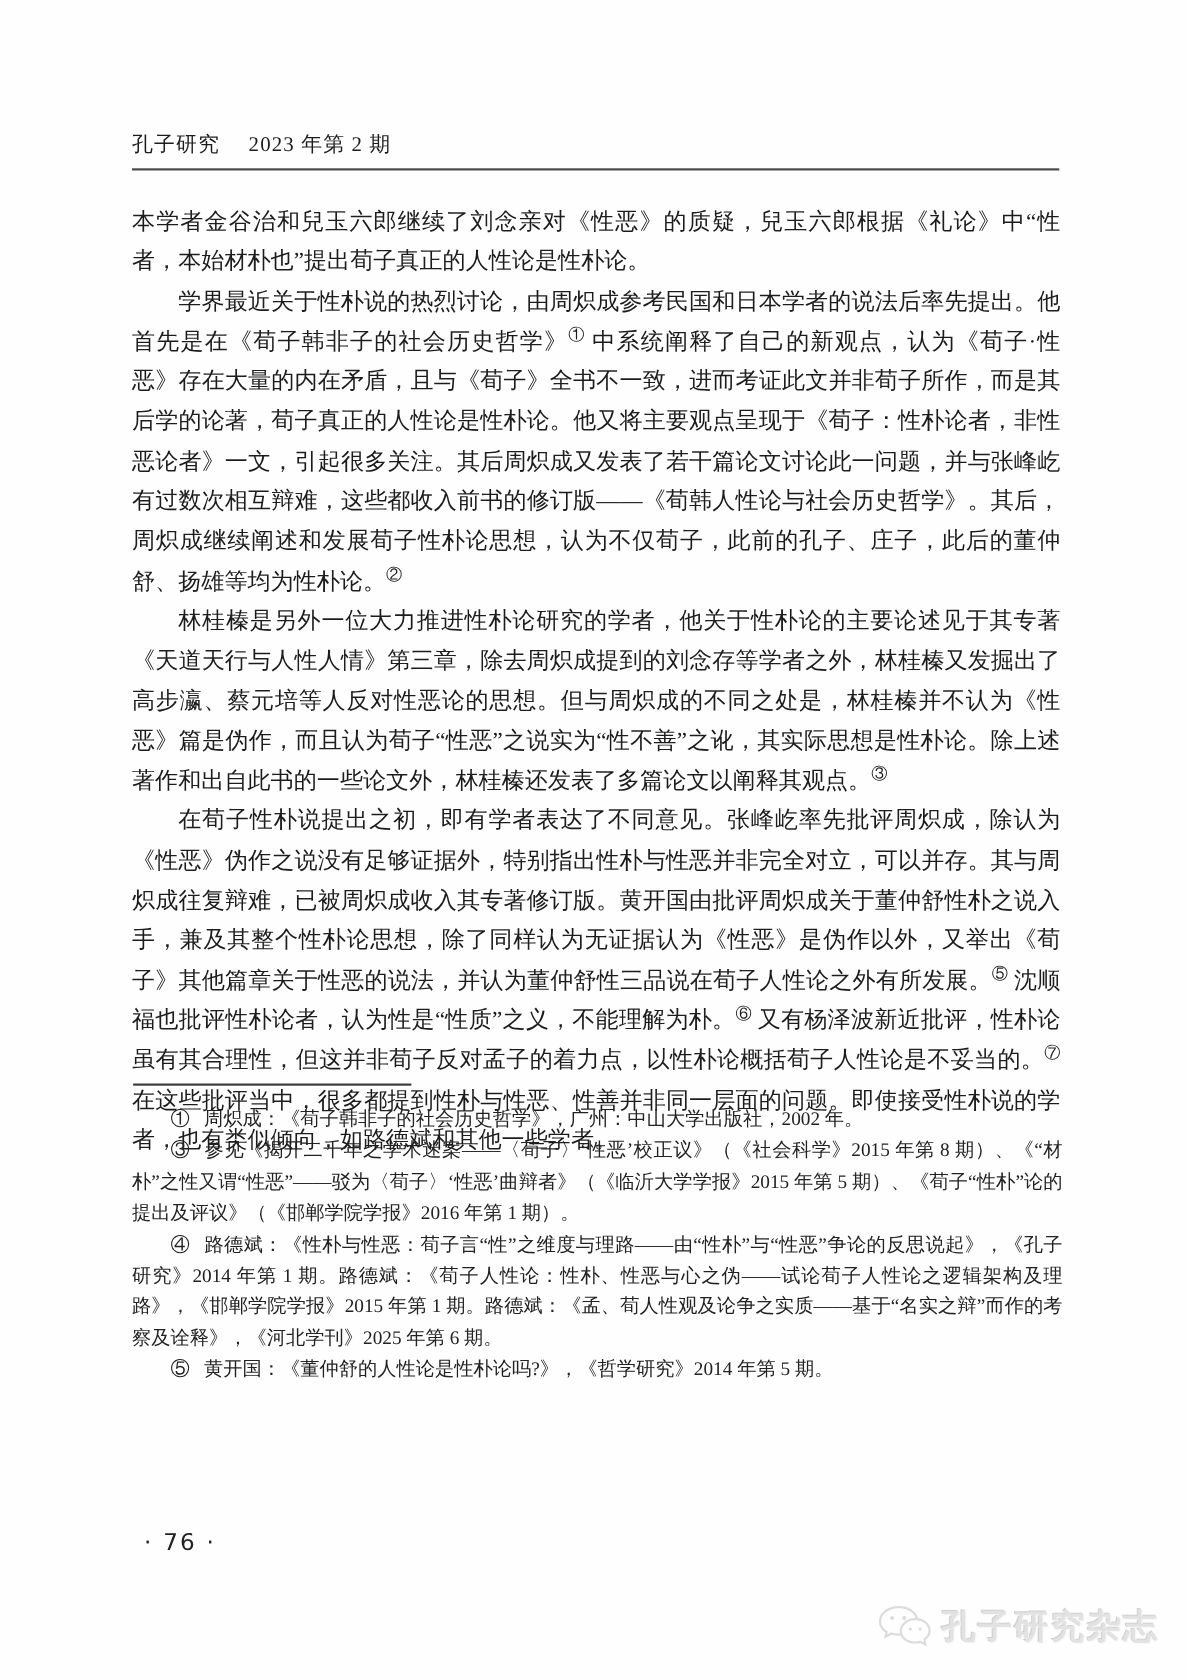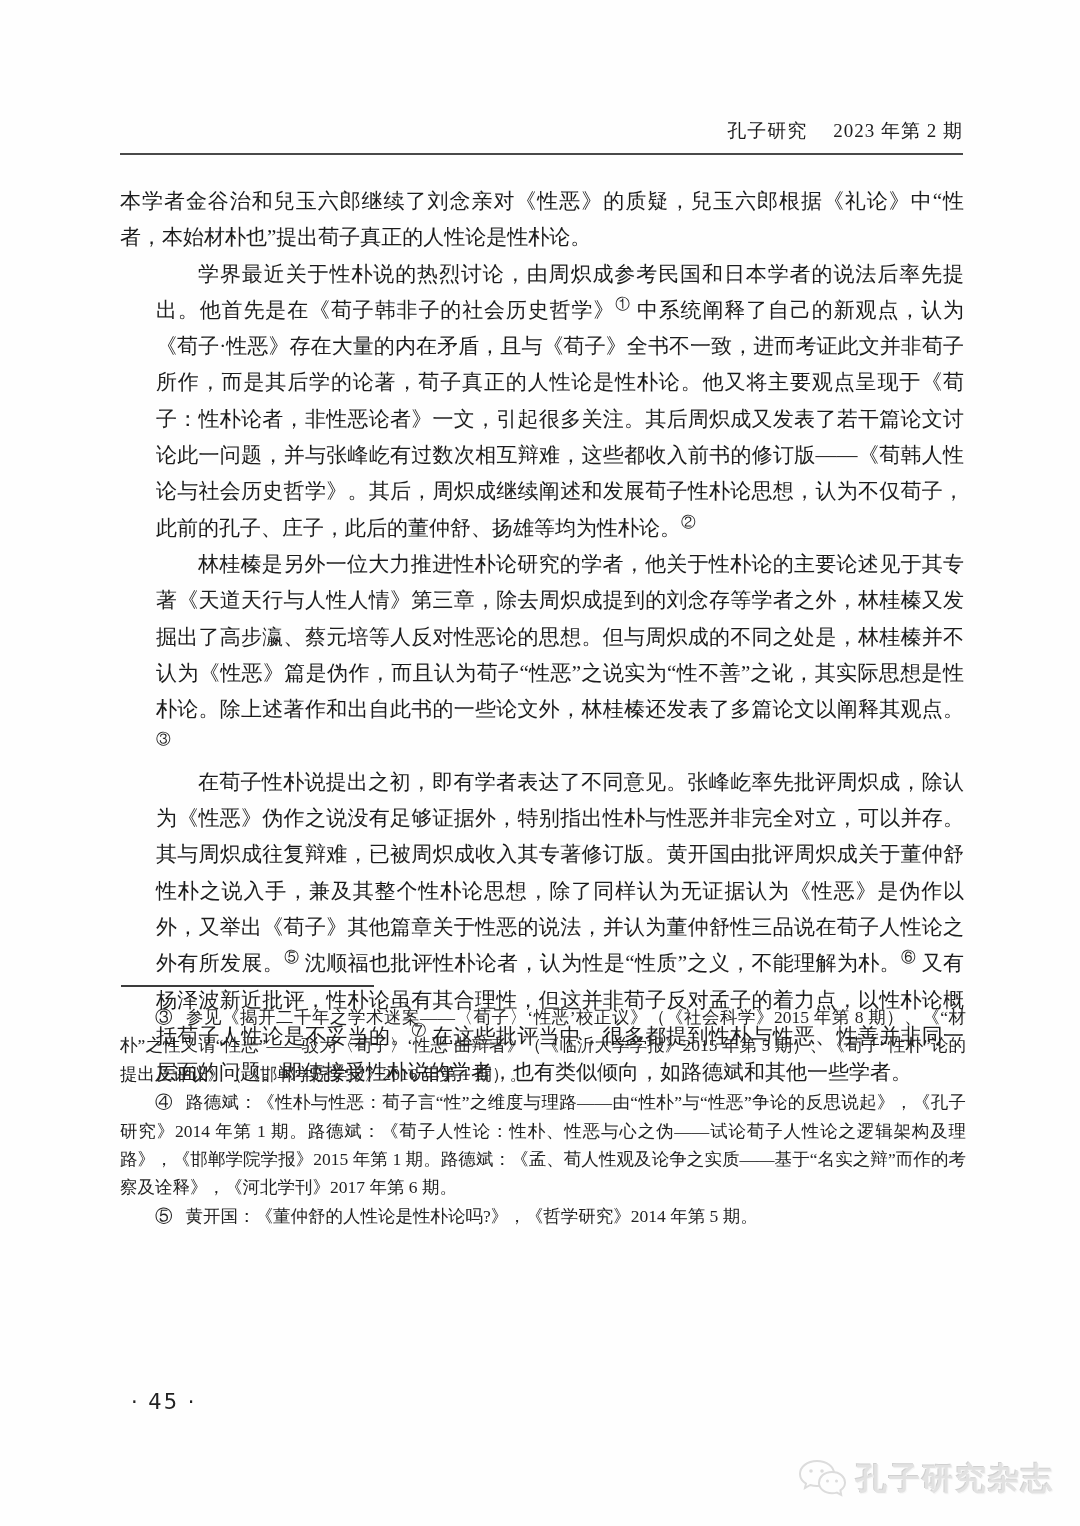--- a/index.html
+++ b/index.html
@@ -5,34 +5,34 @@
   html,body{margin:0;padding:0;}
   body{
     width:1080px;height:1526px;overflow:hidden;position:relative;
     background:#ffffff;
     font-family:"Liberation Serif","DejaVu Serif",serif;
     color:#1c1c1c;
   }
   .page{position:absolute;inset:0;background:#fefefe;}
 
   
-  .header{position:absolute;left:120px;top:118px;width:843px;text-align:right;}
+  .header{position:absolute;left:120px;top:118px;width:843px;}
   .header-line{font-size:19px;letter-spacing:1px;white-space:nowrap;}
   .header-issue{margin-left:26px;}
   .header-rule{margin-top:9px;border:0;border-top:2px solid #4a4a4a;width:100%;}
 
   
   .body-text{
     position:absolute;left:120px;top:183px;width:844px;
     font-size:21px;line-height:36.3px;text-align:justify;
     text-justify:inter-ideograph;
     font-family:Liberation Serif, serif;
   }
   .para{margin:0;}
-  .para.indent{text-indent:2em;margin-left:36px;}
+  .para.indent{text-indent:2em;}
   sup.fn-ref{font-size:0.70em;vertical-align:super;line-height:0;}
 
   
   .fn-sep{position:absolute;left:121px;top:985px;width:253px;border:0;border-top:2px solid #3c3c3c;margin:0;}
   .footnotes{
     position:absolute;left:120px;top:1003px;width:846px;
     font-size:17.5px;line-height:28.4px;text-align:justify;
     text-justify:inter-ideograph;color:#222;
   }
   .footnote{margin:0;text-indent:2em;}
@@ -74,26 +74,27 @@
   <div class="body-text">
       <p class="para">本学者金谷治和兒玉六郎继续了刘念亲对《性恶》的质疑，兒玉六郎根据《礼论》中“性者，本始材朴也”提出荀子真正的人性论是性朴论。</p>
       <p class="para indent">学界最近关于性朴说的热烈讨论，由周炽成参考民国和日本学者的说法后率先提出。他首先是在《荀子韩非子的社会历史哲学》<sup class="fn-ref">①</sup> 中系统阐释了自己的新观点，认为《荀子·性恶》存在大量的内在矛盾，且与《荀子》全书不一致，进而考证此文并非荀子所作，而是其后学的论著，荀子真正的人性论是性朴论。他又将主要观点呈现于《荀子：性朴论者，非性恶论者》一文，引起很多关注。其后周炽成又发表了若干篇论文讨论此一问题，并与张峰屹有过数次相互辩难，这些都收入前书的修订版——《荀韩人性论与社会历史哲学》。其后，周炽成继续阐述和发展荀子性朴论思想，认为不仅荀子，此前的孔子、庄子，此后的董仲舒、扬雄等均为性朴论。<sup class="fn-ref">②</sup></p>
       <p class="para indent">林桂榛是另外一位大力推进性朴论研究的学者，他关于性朴论的主要论述见于其专著《天道天行与人性人情》第三章，除去周炽成提到的刘念存等学者之外，林桂榛又发掘出了高步瀛、蔡元培等人反对性恶论的思想。但与周炽成的不同之处是，林桂榛并不认为《性恶》篇是伪作，而且认为荀子“性恶”之说实为“性不善”之讹，其实际思想是性朴论。除上述著作和出自此书的一些论文外，林桂榛还发表了多篇论文以阐释其观点。<sup class="fn-ref">③</sup></p>
       <p class="para indent">在荀子性朴说提出之初，即有学者表达了不同意见。张峰屹率先批评周炽成，除认为《性恶》伪作之说没有足够证据外，特别指出性朴与性恶并非完全对立，可以并存。其与周炽成往复辩难，已被周炽成收入其专著修订版。黄开国由批评周炽成关于董仲舒性朴之说入手，兼及其整个性朴论思想，除了同样认为无证据认为《性恶》是伪作以外，又举出《荀子》其他篇章关于性恶的说法，并认为董仲舒性三品说在荀子人性论之外有所发展。<sup class="fn-ref">⑤</sup> 沈顺福也批评性朴论者，认为性是“性质”之义，不能理解为朴。<sup class="fn-ref">⑥</sup> 又有杨泽波新近批评，性朴论虽有其合理性，但这并非荀子反对孟子的着力点，以性朴论概括荀子人性论是不妥当的。<sup class="fn-ref">⑦</sup> 在这些批评当中，很多都提到性朴与性恶、性善并非同一层面的问题。即使接受性朴说的学者，也有类似倾向，如路德斌和其他一些学者。</p>
     </div>
 
   <hr class="fn-sep">
 
   <div class="footnotes">
+      <p class="footnote"><span class="fn-marker">①</span><span>周炽成：《荀子韩非子的社会历史哲学》，广州：中山大学出版社，2002 年。</span></p>
       <p class="footnote"><span class="fn-marker">③</span><span>参见《揭开二千年之学术迷案——〈荀子〉‘性恶’校正议》（《社会科学》2015 年第 8 期）、《“材朴”之性又谓“性恶”——驳为〈荀子〉‘性恶’曲辩者》（《临沂大学学报》2015 年第 5 期）、《荀子“性朴”论的提出及评议》（《邯郸学院学报》2016 年第 1 期）。</span></p>
-      <p class="footnote"><span class="fn-marker">④</span><span>路德斌：《性朴与性恶：荀子言“性”之维度与理路——由“性朴”与“性恶”争论的反思说起》，《孔子研究》2014 年第 1 期。路德斌：《荀子人性论：性朴、性恶与心之伪——试论荀子人性论之逻辑架构及理路》，《邯郸学院学报》2015 年第 1 期。路德斌：《孟、荀人性观及论争之实质——基于“名实之辩”而作的考察及诠释》，《河北学刊》2017 年第 6 期。</span></p>
+      <p class="footnote"><span class="fn-marker">④</span><span>路德斌：《性朴与性恶：荀子言“性”之维度与理路——由“性朴”与“性恶”争论的反思说起》，《孔子研究》2014 年第 1 期。路德斌：《荀子人性论：性朴、性恶与心之伪——试论荀子人性论之逻辑架构及理路》，《邯郸学院学报》2015 年第 1 期。路德斌：《孟、荀人性观及论争之实质——基于“名实之辩”而作的考察及诠释》，《河北学刊》2025 年第 6 期。</span></p>
       <p class="footnote"><span class="fn-marker">⑤</span><span>黄开国：《董仲舒的人性论是性朴论吗?》，《哲学研究》2014 年第 5 期。</span></p>
     </div>
 
-  <div class="page-number">· 45 ·</div>
+  <div class="page-number">· 76 ·</div>
 
   <div class="watermark">
     <svg class="watermark-icon" width="52" height="42" viewBox="0 0 52 42" aria-hidden="true">
       <g fill="none" stroke="#dcdcdc" stroke-width="2">
         <path d="M21 3 C11 3 4 9 4 16 c0 4 2.4 7.4 6 9.6 L9 30 l5.2-3 c2 .6 4.4 1 6.8 1 10 0 17-6 17-12.5 S31 3 21 3 Z"></path>
         <path d="M36 14 c8 0 13 5 13 10.5 c0 3.2-1.8 6-4.6 7.8 L45.2 37 l-4.4-2.4 c-1.5.4-3.1.6-4.8.6 c-8 0-13-4.8-13-10.4 S28 14 36 14 Z" fill="#fefefe"></path>
       </g>
       <g fill="#dcdcdc">
         <circle cx="15" cy="13" r="1.8"></circle>
           <circle cx="26" cy="13" r="1.8"></circle>

